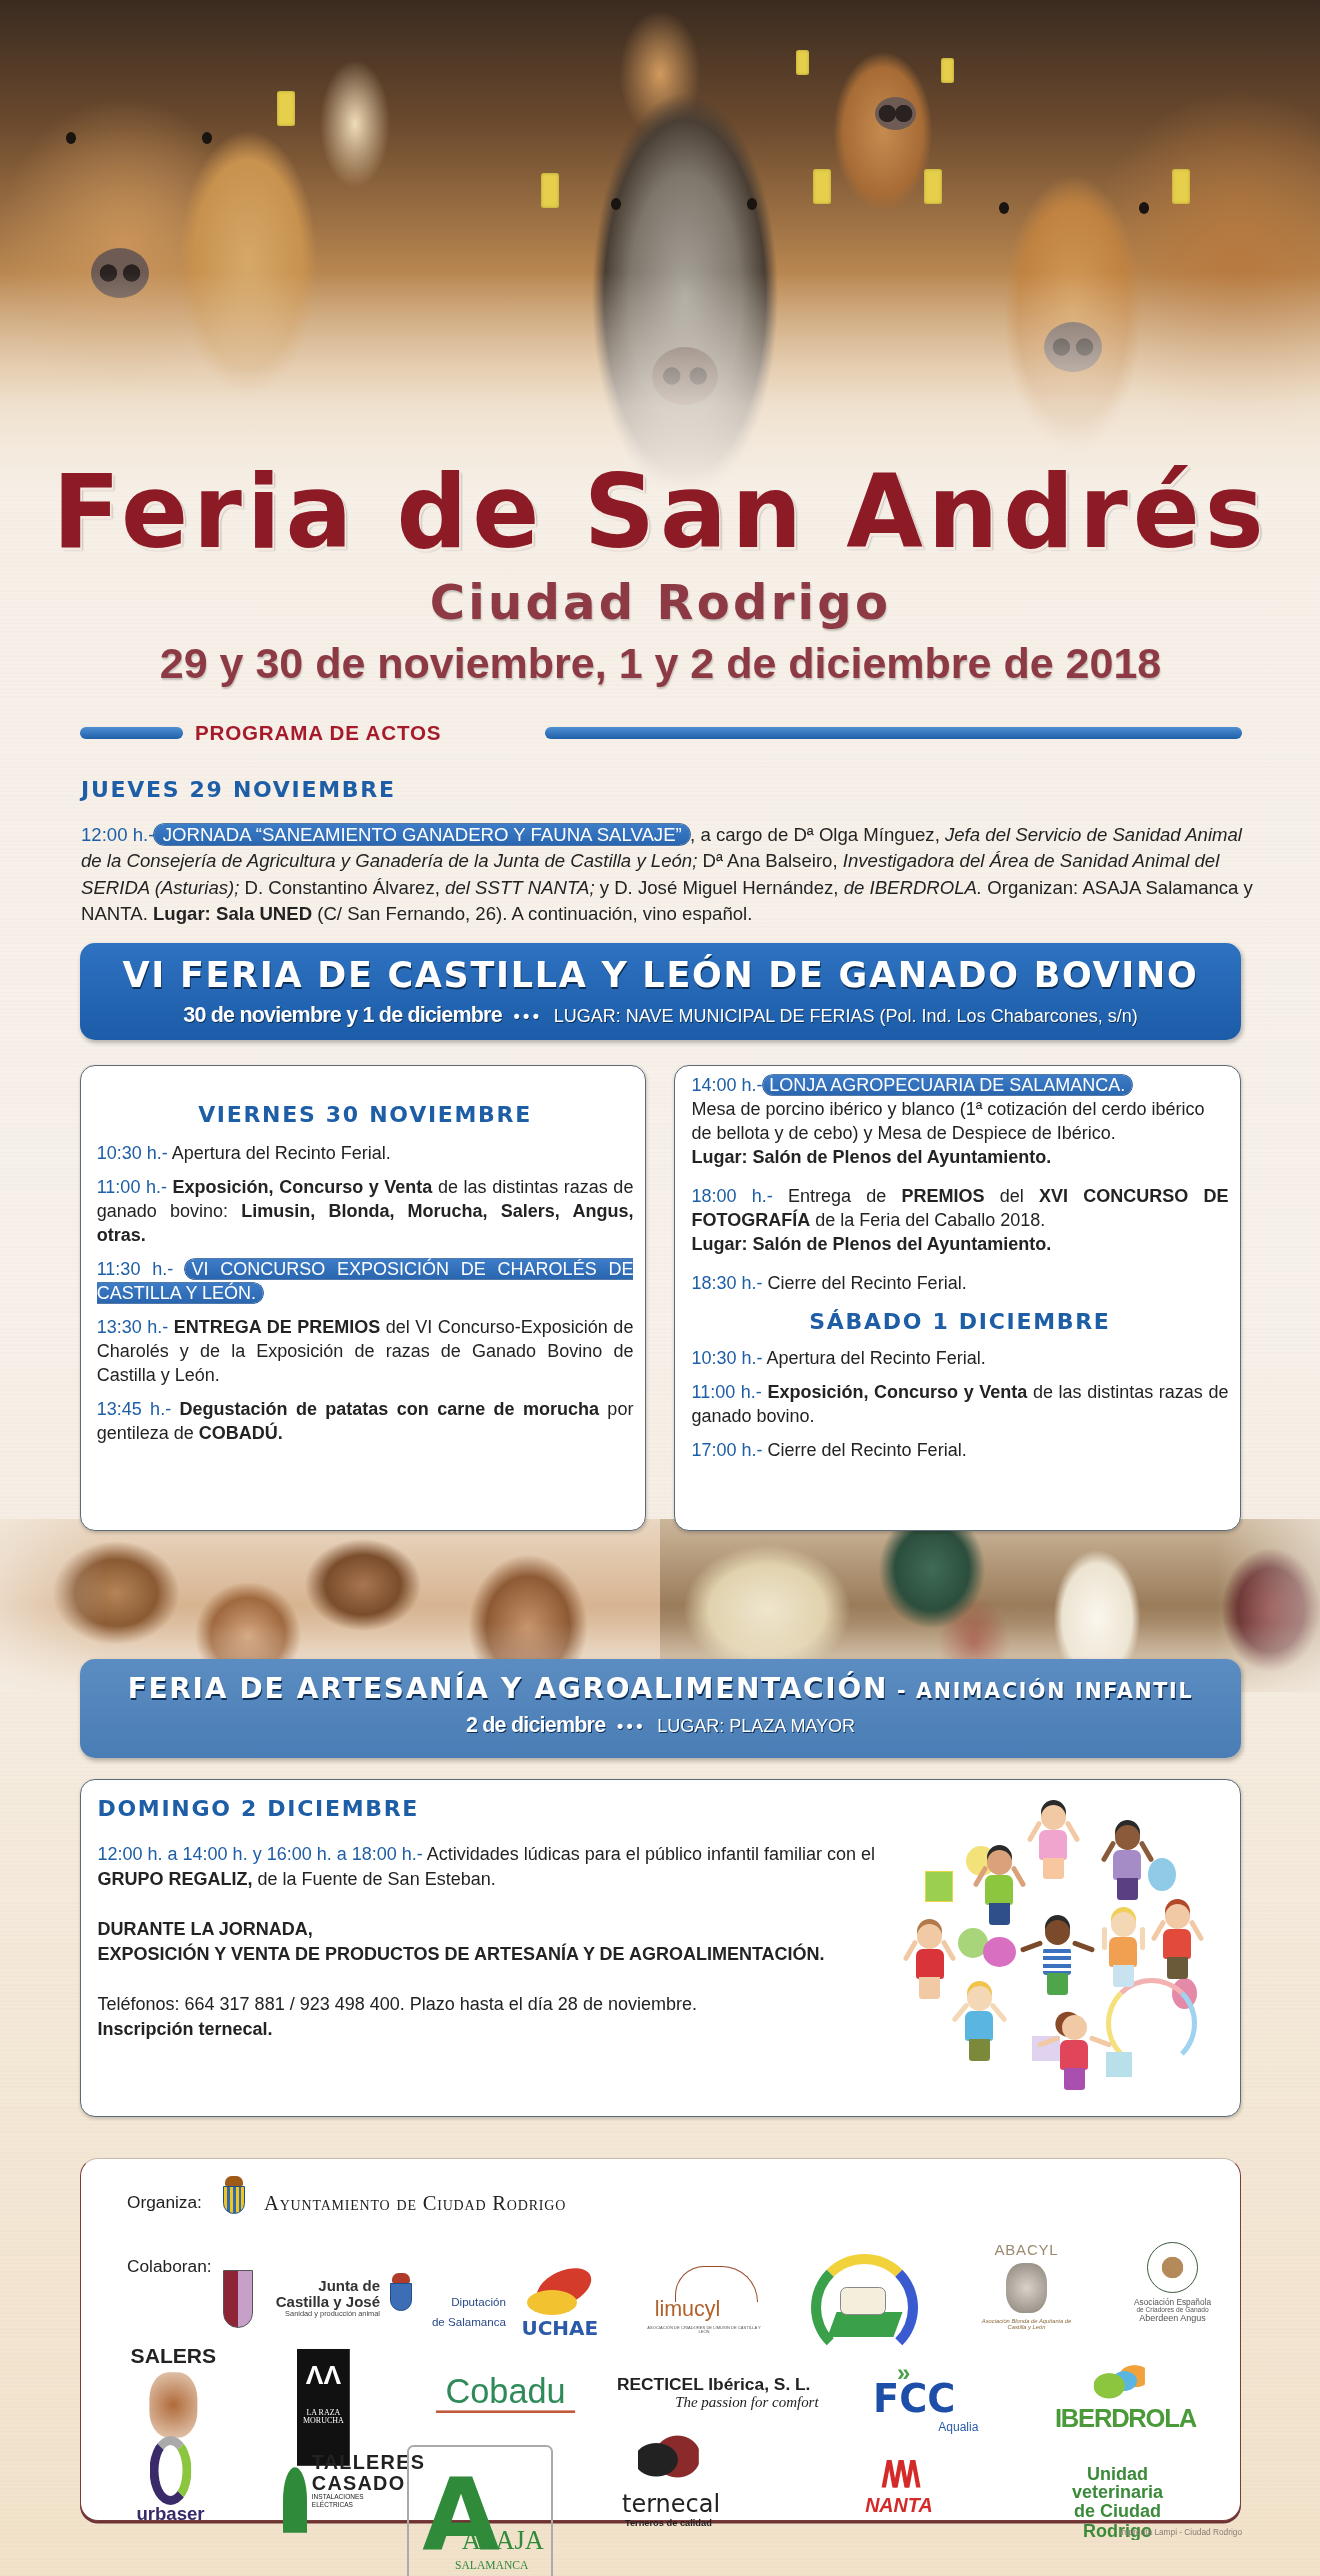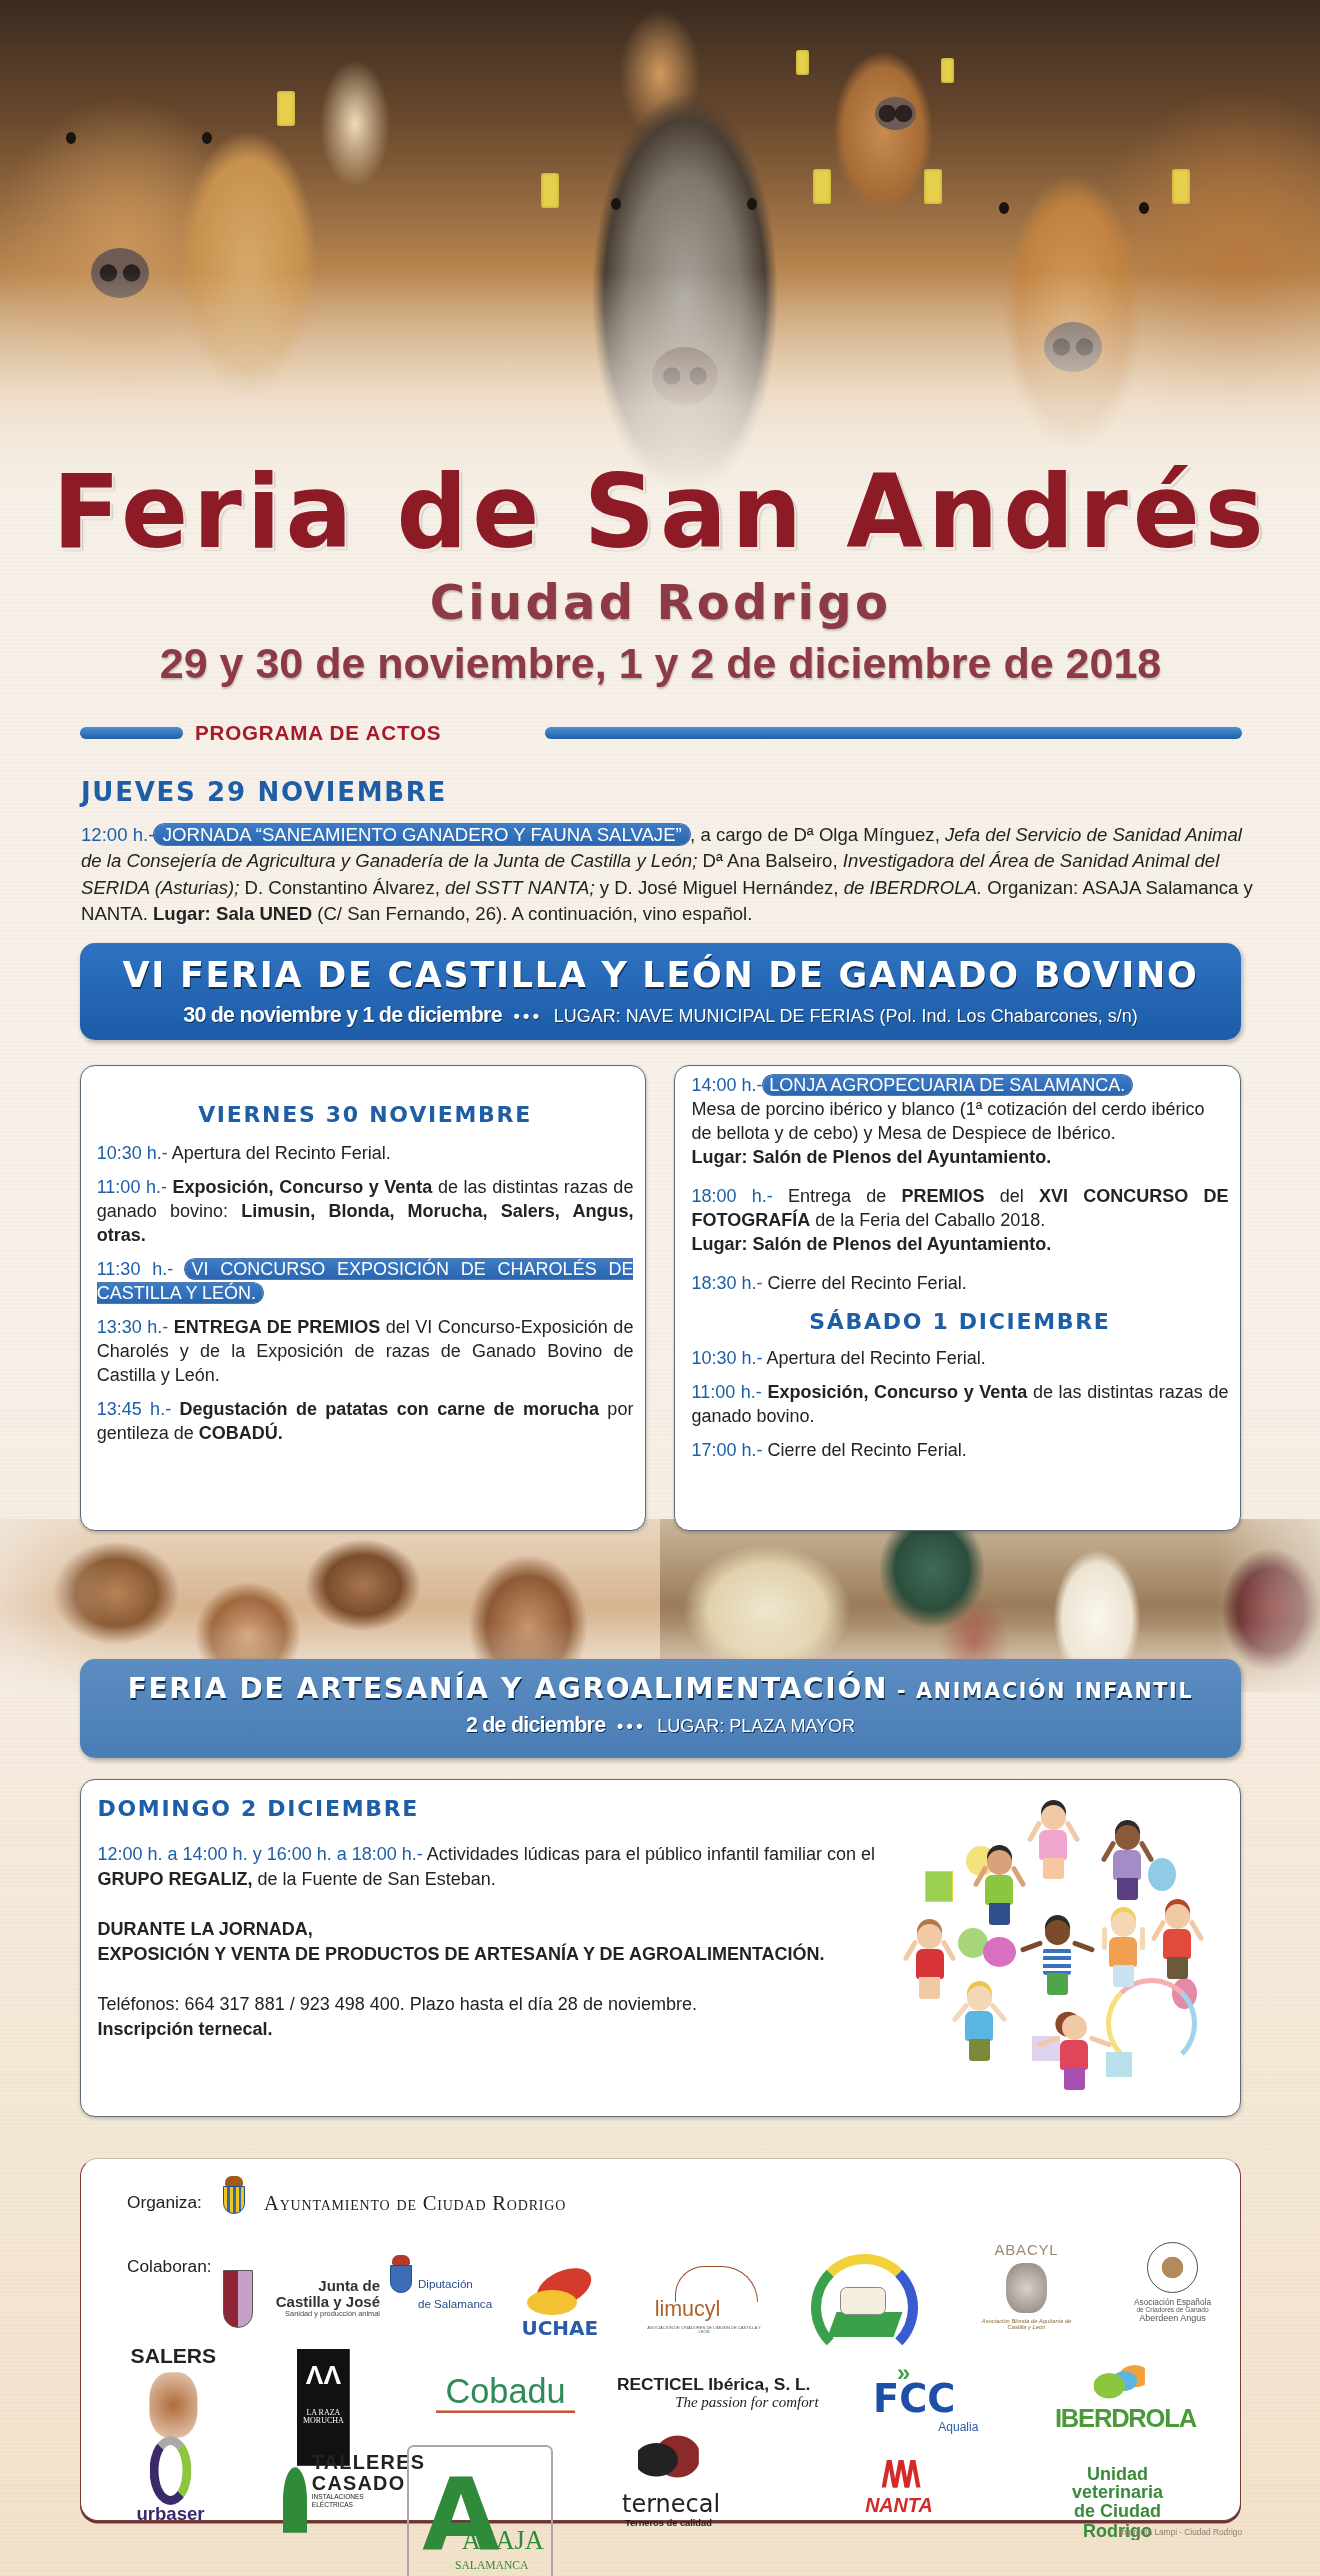--- a/index.html
+++ b/index.html
@@ -64,21 +64,21 @@
   .prog-label {
     position: absolute; left: 195px; top: 721px; font-weight: bold; font-size: 20.6px;
     color: #a61a2a; letter-spacing: 0.8px;
   }
 
   
   .day-h {
     font-family: "DejaVu Sans", sans-serif; font-weight: bold; color: #1d5ea6;
     letter-spacing: 1.7px; line-height: 1;
   }
-  .jueves-h { position: absolute; left: 81px; top: 779px; font-size: 26px; }
+  .jueves-h { position: absolute; left: 81px; top: 779px; font-size: 22px; }
   .jueves-body {
     position: absolute; left: 81px; top: 822px; width: 1172px;
     font-family: "Liberation Sans Narrow", "Liberation Sans", sans-serif;
     font-size: 18.6px; line-height: 26.4px; color: #232323;
   }
   .time { color: #1d5ea6; }
   .pill {
     display: inline; background: linear-gradient(180deg, #3d7cc7, #2a66b0); color: #fff;
     border-radius: 11.6px; padding: 0 8.3px; box-shadow: 0 0 0 0.8px #1b4e8d; text-align: right;
   }
@@ -395,21 +395,21 @@
   <div class="org-name" style="left:183px">Ayuntamiento de Ciudad Rodrigo</div>
 
   <div class="col-label">Colaboran:</div>
 
   <div class="logo" style="left: 142px; top: 99px; width: 157px; height: 91px; text-align: right;">
     <span class="jcyl-shield" style="left:0;top:11.6px"></span>
     <span class="ltext" style="margin-left:36px;margin-top:20px;font-size:15px;font-weight:bold;color:#333">Junta de</span>
     <span class="ltext" style="margin-left:36px;font-size:15px;font-weight:bold;color:#333">Castilla y José</span>
     <span class="ltext" style="margin-left:36px;font-size:7.4px;color:#444">Sanidad y producción animal</span>
   </div>
-  <div class="logo" style="left: 309px; top: 96px; width: 116px; height: 83px; text-align: left;">
+  <div class="logo" style="left: 309px; top: 114px; width: 116px; height: 83px; text-align: right;">
     <span class="crest" style="left:0;top:0">
         <span class="crown" style="background:#b23a2a"></span>
         <span class="shield" style="background:#3d6db5"></span>
       </span>
     <span class="ltext" style="margin-left:28px;margin-top:23px;font-size:11.6px;color:#2a4a8a">Diputación</span>
     <span class="ltext" style="margin-left:28px;margin-top:8.3px;font-size:11.6px;color:#2a4a8a">de Salamanca</span>
   </div>
   <div class="logo" style="left:429px;top:95px;width:99px;height:91px">
     <span class="blob" style="position:absolute;left:25px;top:16.5px;width:58px;height:33px;border-radius:50%;background:#d43b2a;transform:rotate(-25deg)"></span>
     <span class="blob" style="position:absolute;left:16.5px;top:36px;width:50px;height:25px;border-radius:50%;background:#f2c230"></span>

